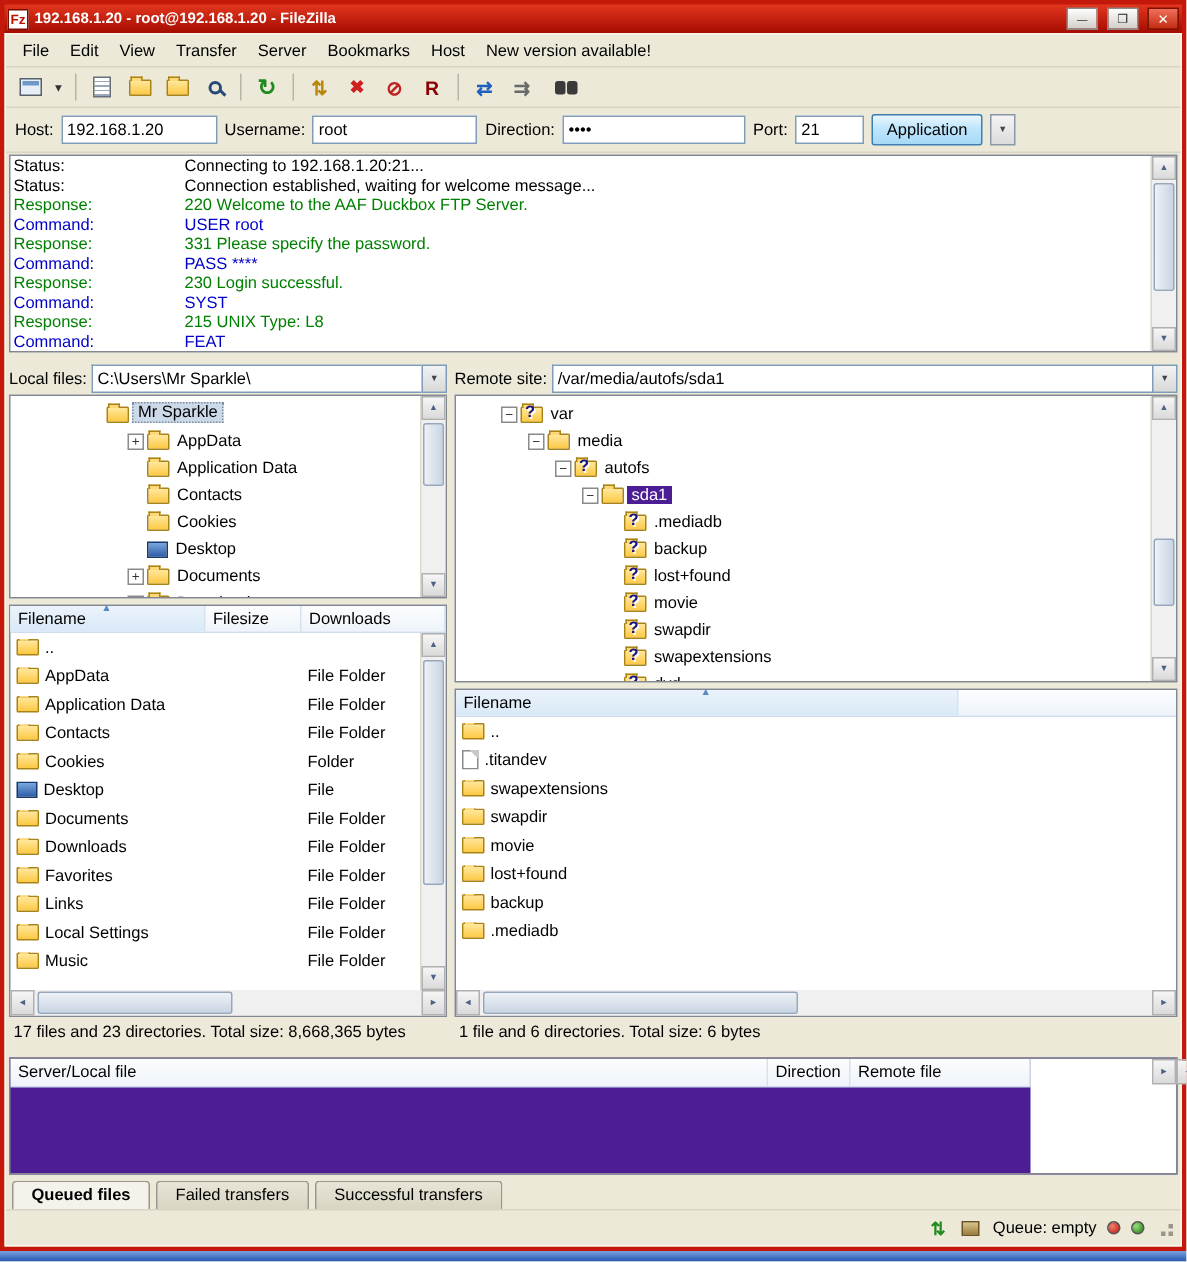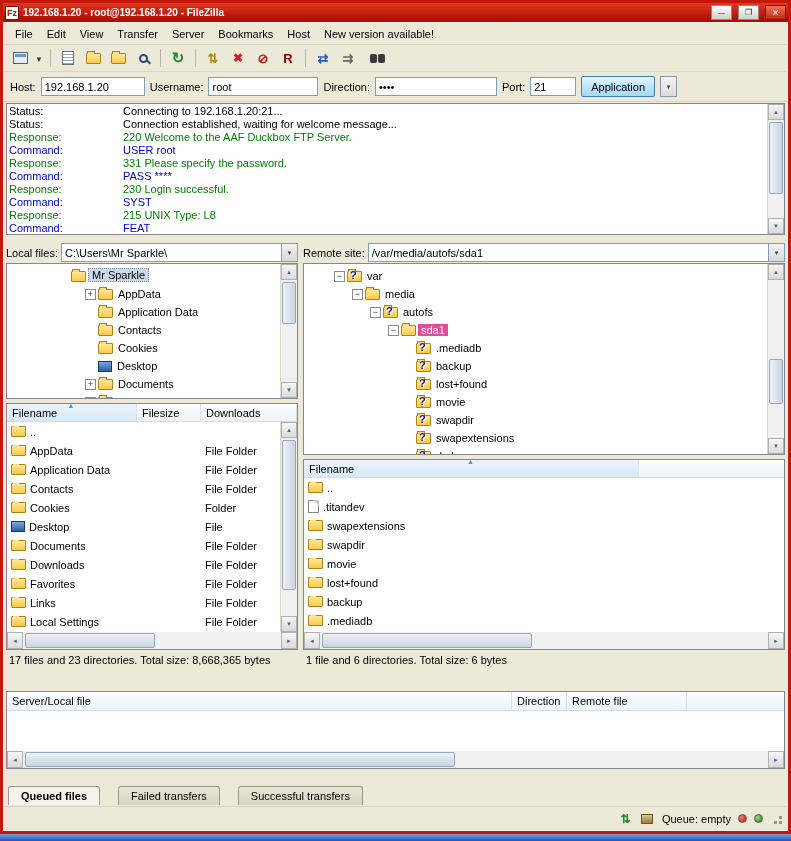--- a/index.html
+++ b/index.html
@@ -84,47 +84,47 @@
 .combo-btn{width:17px;background:linear-gradient(#f2f2f2,#d9d9d9);border:1px solid #7f9db9;display:flex;align-items:center;justify-content:center}
 .combo-btn::before,.qc-caret::before{content:"▼";font-size:6px;color:#444}
 .treebox{border:1px solid #828790;background:#fff;position:relative;overflow:hidden;flex:none;padding-right:17px}
 .treebox.lh{height:136px}
 .treebox.rh{height:192px}
 .trow{height:18px;display:flex;align-items:flex-end;gap:2px;white-space:nowrap}
 .exp{width:11px;height:11px;flex:none;border:1px solid #8a8a8a;background:#fff;font-size:9px;line-height:9px;text-align:center;color:#333;display:inline-flex;align-items:center;justify-content:center}
 .exp:empty{visibility:hidden}
 .tname{padding:0 3px}
 .sel-dim{background:#ccd9e8;border:1px dotted #7b8da0}
-.sel-blue{background:#ec4899;color:#fff}
+.sel-blue{background:#4c1d95;color:#fff}
 .gap4{height:4px;flex:none}
 .listbox{flex:1;min-height:0;border:1px solid #828790;background:#fff;display:flex;flex-direction:column}
 .lheader{height:18px;display:flex;flex:none;background:linear-gradient(#fcfdfe,#eef4fa);border-bottom:1px solid #d0dced;font-size:11px}
 .hcol{display:flex;align-items:center;padding:0 5px;border-right:1px solid #d8e2ee;position:relative}
 .hcol.hl{background:linear-gradient(#ebf3fb,#d8e9f7)}
 .sort::before{content:"▲";position:absolute;top:-2px;left:50%;margin-left:-4px;font-size:7px;color:#5a8ac2}
 .lrows{flex:1;min-height:0;position:relative;overflow:hidden;padding-right:17px}
 .lrow{height:19px;display:flex;align-items:center;white-space:nowrap}
 .c-name{display:flex;align-items:center;gap:4px;padding:0 4px;overflow:hidden}
 .loc .c-name{width:130px;flex:none}
 .loc .c-size{width:64px;flex:none;padding:0 4px}
 .loc .c-type{flex:1;padding:0 4px}
 .rem .c-name{flex:1}
 .ic-desktop{width:14px;height:11px;background:linear-gradient(#7aa7e0,#2c5ea8);border:1px solid #17396b;flex:none}
 .ic-file{width:11px;height:13px;background:#fff;border:1px solid #8a8a8a;flex:none;position:relative}
 .ic-file::after{content:"";position:absolute;right:-1px;top:-1px;border:3px solid #c9c9c9;border-left-color:transparent;border-bottom-color:transparent}
 .pstatus{height:20px;padding:4px 3px 0;flex:none;white-space:nowrap;overflow:hidden}
 
-.queuewrap{height:78px;margin:15px 2px;border:1px solid #828790;background:#f9a8d4;display:flex;flex-direction:column;flex:none}
+.queuewrap{height:78px;margin:1px 2px;border:1px solid #828790;background:#4c1d95;display:flex;flex-direction:row;flex:none}
 .qheader{height:19px;display:flex;flex:none;background:linear-gradient(#fcfdfe,#eef4fa);border-bottom:1px solid #d0dced}
 .qc1{width:505px;flex:none}
 .qc2{width:55px;flex:none}
 .qc3{width:120px;flex:none}
 .qbody{flex:1;background:#fff}
 
-.tabs{height:22px;display:flex;align-items:flex-start;gap:18px;padding:2px 4px 0;flex:none}
+.tabs{height:22px;display:flex;align-items:center;gap:4px;padding:2px 4px 0;flex:none}
 .tab{padding:3px 12px;border:1px solid #9a968a;border-bottom:none;background:linear-gradient(#e8e5d6,#d9d5c4);border-radius:3px 3px 0 0}
 .tab.active{background:#f4f2ea;font-weight:bold}
 
 .statusbar{height:24px;display:flex;align-items:center;justify-content:flex-end;gap:7px;padding:0 4px;border-top:1px solid #d9d5c4;flex:none}
 .sbicon{width:15px;height:13px;display:flex;align-items:center;justify-content:center}
 .g-speed::before{content:"⇅";color:#1f8a1f;font-weight:bold;font-size:12px}
 .ic-filter{width:12px;height:10px;background:linear-gradient(#d8c690,#9c7c3c);border:1px solid #6b5322}
 .led{width:9px;height:9px;border-radius:50%;border:1px solid #555}
 .led.red{background:radial-gradient(circle at 35% 35%,#f08070,#c01808)}
 .led.green{background:radial-gradient(circle at 35% 35%,#9ae07a,#1f7a10)}

